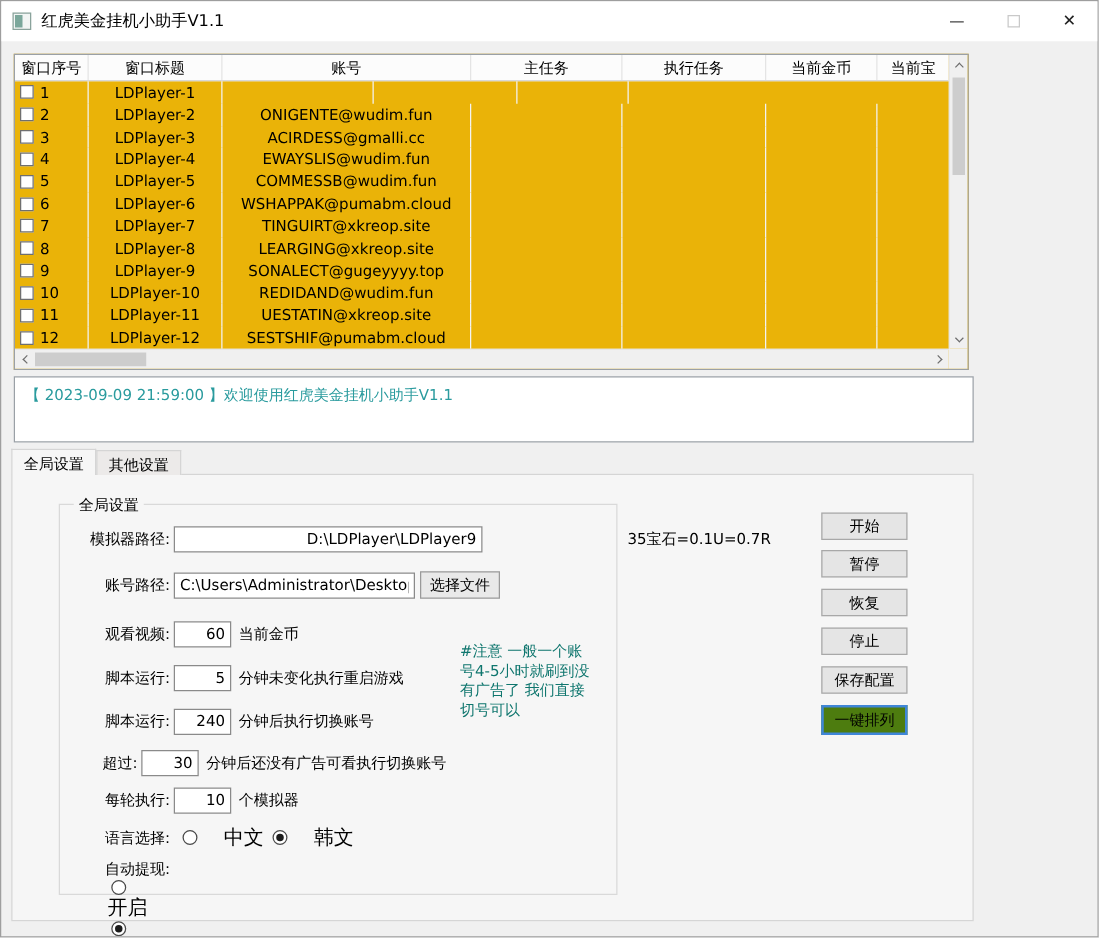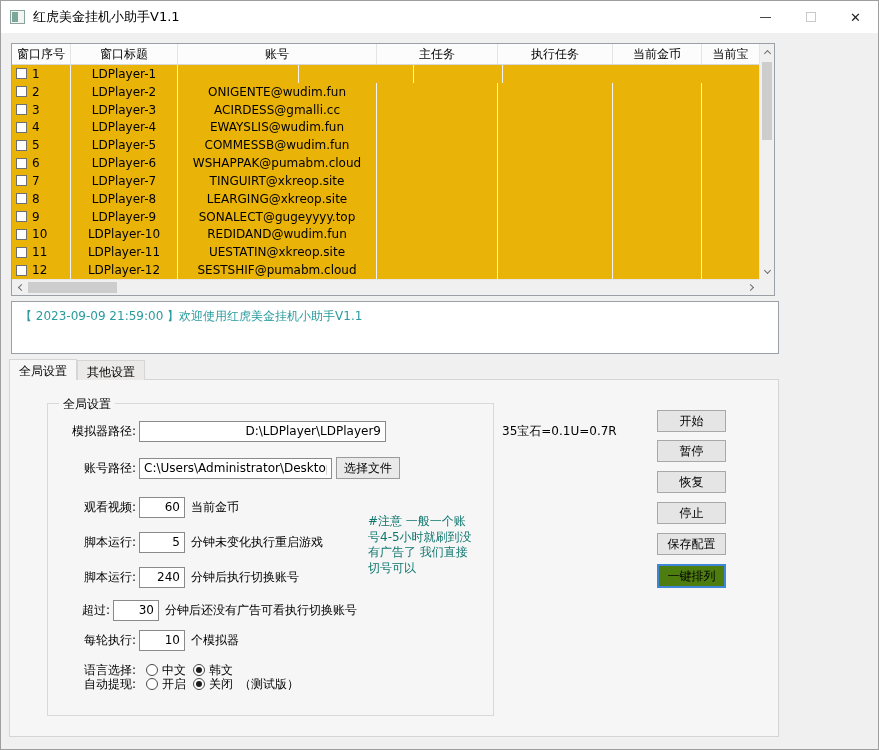--- a/index.html
+++ b/index.html
@@ -55,21 +55,21 @@
   .groupbox{position:absolute;left:37px;top:23px;width:447px;height:313px;border:1px solid #d9d9d9;}
   .legend{position:absolute;left:11px;top:-8px;padding:0 4px;background:#f6f6f6;font-size:12px;}
   .srow{position:absolute;left:0;height:22px;display:flex;align-items:center;}
   .slabel{width:88px;text-align:right;font-size:12px;margin-right:3px;flex:none;}
   .sinput{height:21px;border:1px solid #8a8a8a;background:#fff;font-size:12px;padding:1px 4px;font-family:inherit;text-align:right;}
   .w-path{width:247px;} .w-path2{width:193px;} .w-num{width:46px;}
   .suffix{font-size:12px;margin-left:6px;white-space:nowrap;}
   .filebtn{height:22px;border:1px solid #9a9a9a;background:#e9e9e9;font-size:12px;font-family:inherit;padding:2px 7px;margin-left:4px;}
   .radio{width:12px;height:12px;border:1px solid #4a4a4a;border-radius:50%;background:#fff;position:relative;display:inline-block;margin:0 4px 0 7px;flex:none;}
   .radio.checked::after{content:"";position:absolute;left:2px;top:2px;right:2px;bottom:2px;border-radius:50%;background:#1c1c1c;}
-  .rlabel{font-size:12px;}
+  .rlabel{font-size:16px;margin-left:17px;}
   .note{position:absolute;left:320px;top:110px;width:106px;font-size:12px;line-height:15.5px;color:#0f766e;}
   .rate{position:absolute;left:492px;top:43px;font-size:12px;}
   
   .winbtn{position:absolute;left:647px;width:69px;height:22px;background:#e5e5e5;border:1px solid #a8a8a8;font-size:12px;font-family:Liberation Sans, sans-serif;padding:0;}
   .winbtn.arrange{height:24px;border:2px solid var(--accent-border,#3f86d8);background:#4d7c0f;}
 </style>
 </head>
 <body>
 
 <div class="window">
@@ -336,21 +336,21 @@
       </div>
 
       <div class="srow" style="top:255px;">
         <span class="slabel">语言选择:</span>
         <span class="radio"></span>
         <span class="rlabel">中文</span>
         <span class="radio checked"></span>
         <span class="rlabel">韩文</span>
       </div>
 
-      <div class="srow" style="top:269px;">
+      <div class="srow" style="top:283px;flex-direction:column;">
         <span class="slabel">自动提现:</span>
         <span class="radio"></span>
         <span class="rlabel">开启</span>
         <span class="radio checked"></span>
         <span class="rlabel">关闭</span>
         <span class="suffix">（测试版）</span>
       </div>
 
       <div class="note">#注意 一般一个账号4-5小时就刷到没有广告了 我们直接切号可以</div>
     </div>

